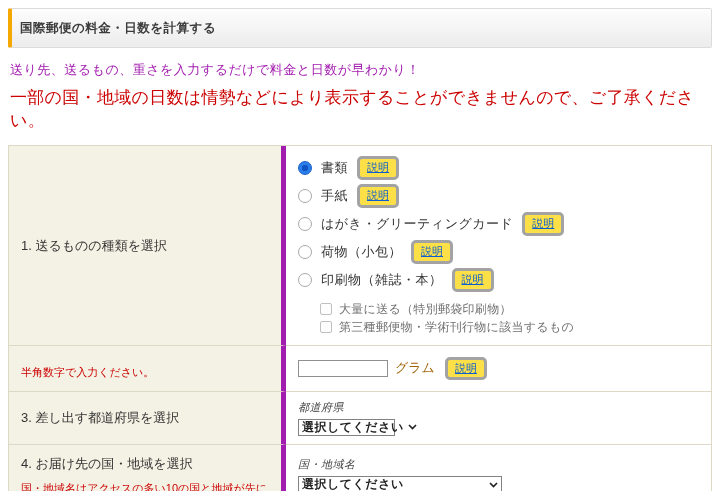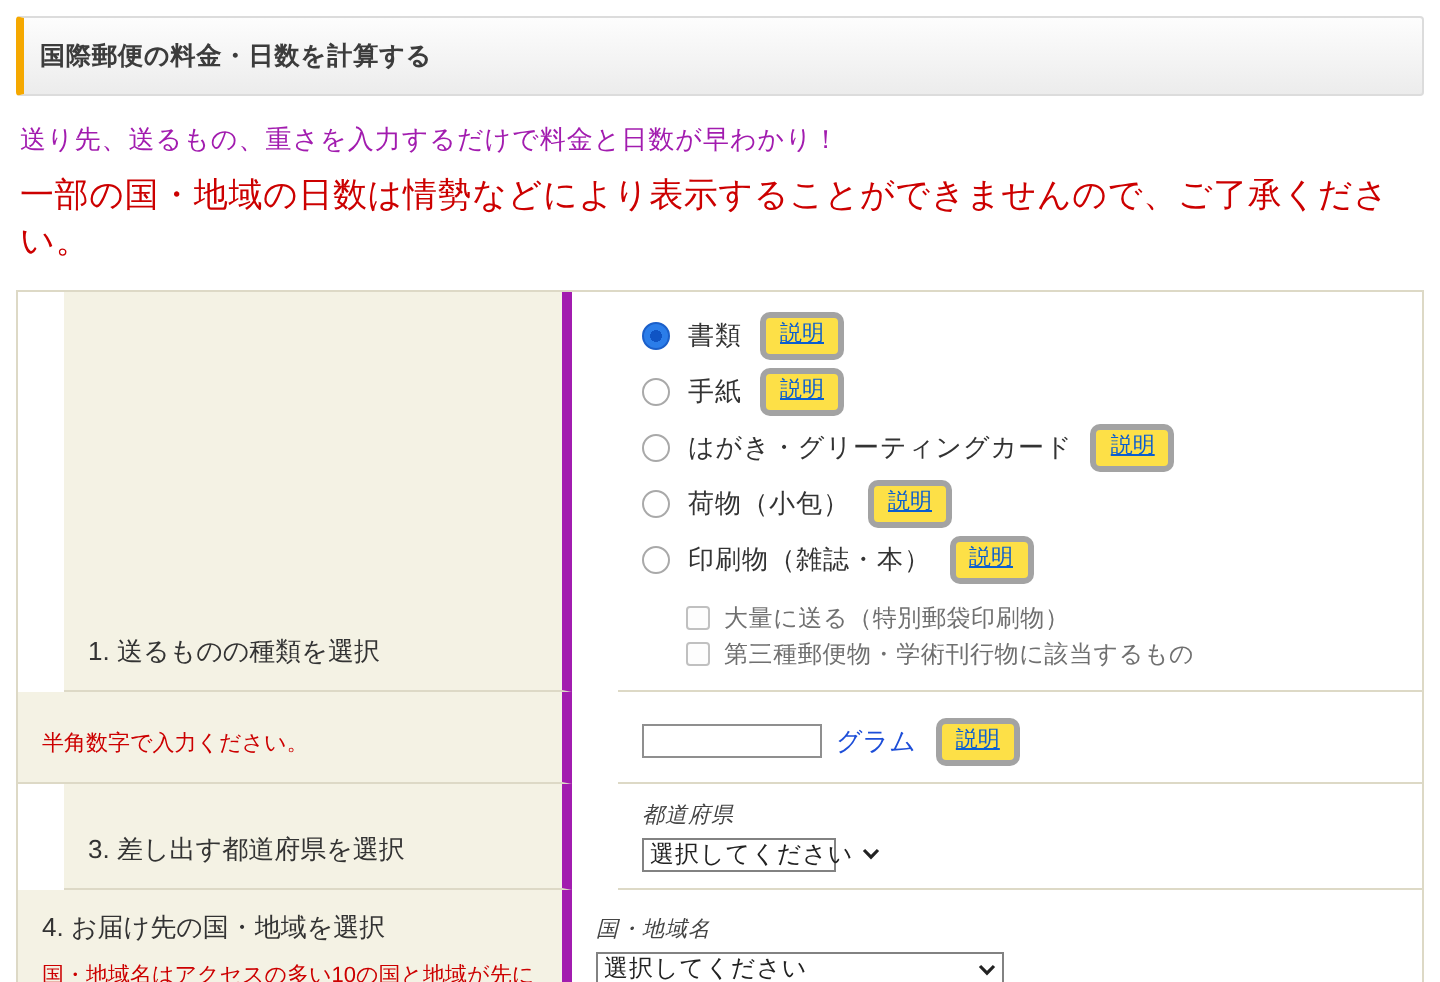--- a/index.html
+++ b/index.html
@@ -37,21 +37,21 @@
   }
   .cell { border-bottom: 1px solid #ddd9c6; }
   .cell.left {
     background: #f4f2e4;
     border-right: 5px solid #a21caf;
     padding: 10px 12px;
     display: flex; flex-direction: column;
     font-size: 13px;
   }
   .cell.right { background: #fff; padding: 8px 12px; display: flex; flex-direction: column; }
-  .v-center { justify-content: flex-end; margin-left: 23px; }
+  .v-center { justify-content: center; }
 
   .row-label { color: #333; white-space: pre-line; line-height: 1.35; }
   .left-note { margin-top: 8px; font-size: 11px; color: #cc0000; line-height: 1.5; white-space: pre-line; }
 
   
   .radio-row { display: flex; align-items: center; height: 22px; margin: 3px 0; cursor: pointer; }
   .radio {
     width: 14px; height: 14px; border-radius: 50%;
     border: 1px solid #a9a9a9; background: #fff; flex: 0 0 auto;
   }
@@ -77,30 +77,30 @@
     background: #fdfdfd; flex: 0 0 auto;
   }
   .checkbox-label { margin-left: 7px; font-size: 12px; color: #707070; letter-spacing: .3px; }
 
   
   .weight-line { display: flex; align-items: center; }
   .text-input {
     width: 90px; height: 17px; border: 1px solid #8f8f8f; background: #fff;
     font-size: 12px; padding: 0 3px; border-radius: 0;
   }
-  .unit-label { margin-left: 7px; font-size: 13px; color: #1d4ed8; }
+  .unit-label { margin-left: 7px; font-size: 13px; color: #a16207; }
   .weight-line .explain-btn { margin-left: 10px; }
 
   .field-label { font-size: 11px; color: #444; margin-bottom: 4px; letter-spacing: .5px; font-style: italic; }
   .select {
     height: 17px; border: 1px solid #828282; background: #fff;
     display: flex; align-items: center; justify-content: space-between;
     font-size: 12px; color: #222; padding: 0 3px; cursor: pointer;
   }
-  .select .sel-text { letter-spacing: .5px; white-space: nowrap; }
+  .select .sel-text { letter-spacing: .5px; white-space: nowrap; font-weight: bold; }
   .select.narrow { width: 97px; }
   .select.wide  { width: 204px; height: 18px; }
   .chev { flex: 0 0 auto; margin-left: 4px; }
 
   .dest-warning { margin-top: 9px; font-size: 11px; color: #cc0000; line-height: 1.6; letter-spacing: .3px; }
 </style>
 </head>
 <body>
 
 <div class="page">

